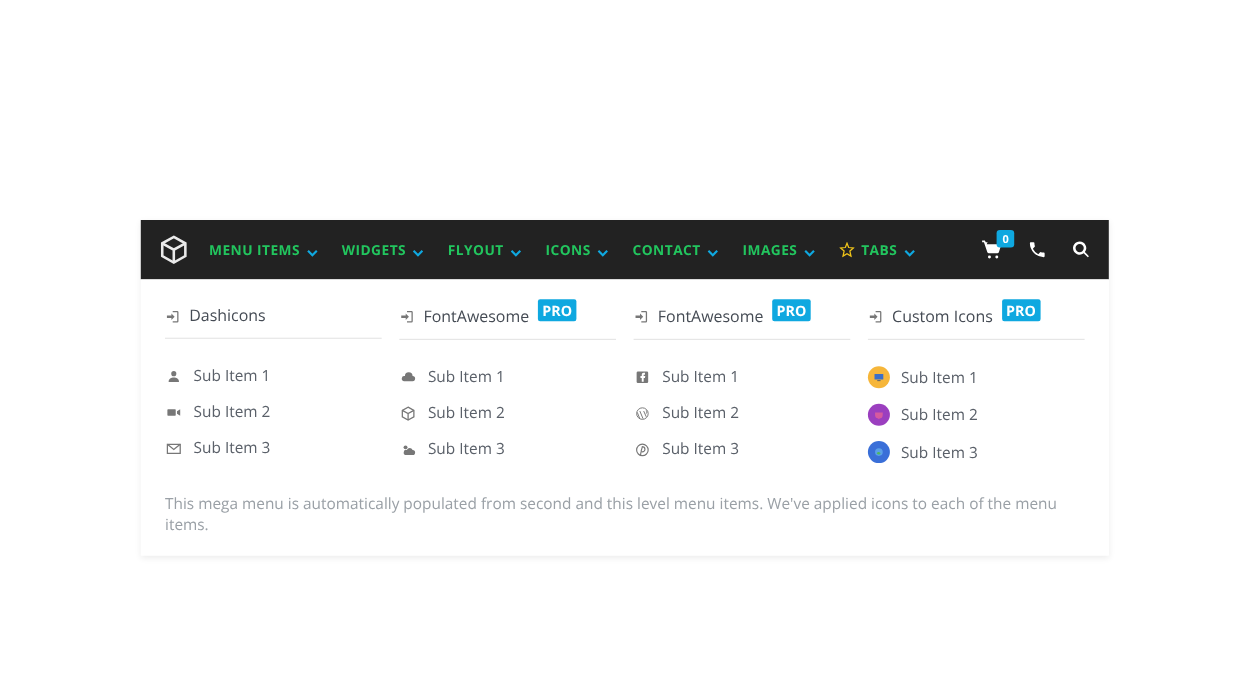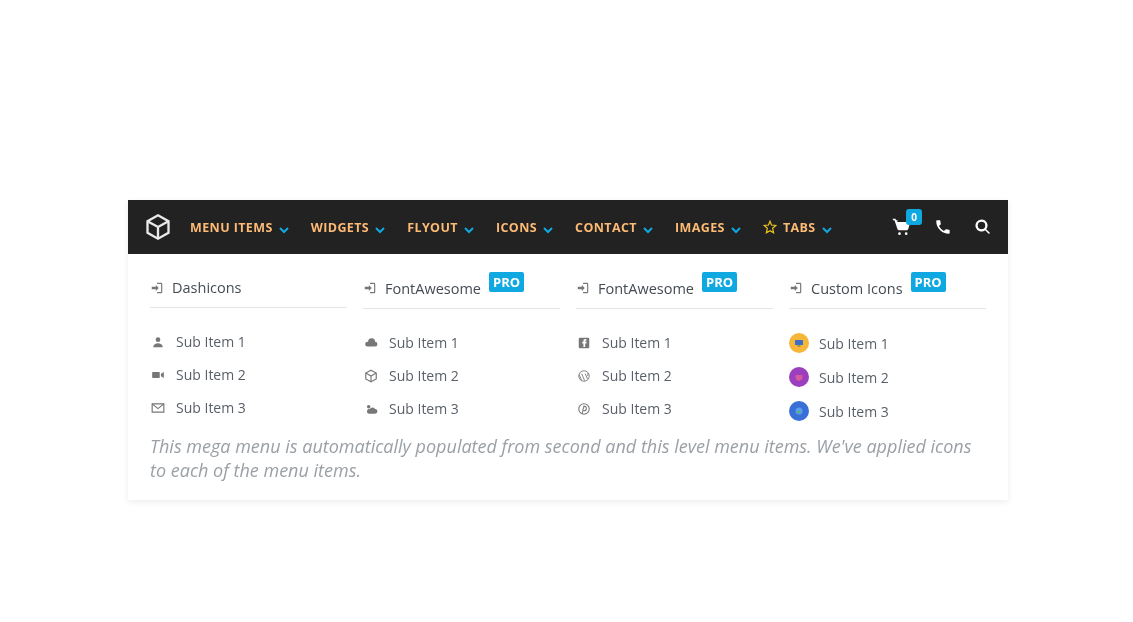--- a/index.html
+++ b/index.html
@@ -35,21 +35,21 @@
   }
   .nav-items {
     display: flex;
     align-items: center;
     gap: 22px;
   }
   .nav-item {
     display: flex;
     align-items: center;
     gap: 6px;
-    color: #fdba74;
+    color: #22c55e;
     font-size: 12.5px;
     font-weight: 700;
     letter-spacing: 0.4px;
     cursor: pointer;
   }
   .chevron {
     width: 10px;
     height: 10px;
     color: #0fa8e0;
   }
@@ -155,24 +155,23 @@
   }
   .circle-icon {
     width: 20px;
     height: 20px;
     border-radius: 50%;
     display: inline-flex;
     align-items: center;
     justify-content: center;
   }
   .footnote {
-    margin-top: 13px;
+    margin-top: 28px;
     color: #9aa0a6;
-    font-size: 18px;
-    font-style: italic;
+    font-size: 14px;
   }
 </style>
 </head>
 <body>
 
 <div class="menu-container">
 
   <div class="navbar">
     <div class="logo">
       <svg viewBox="0 0 24 24" width="28" height="28" fill="none" stroke="currentColor" stroke-width="2">

